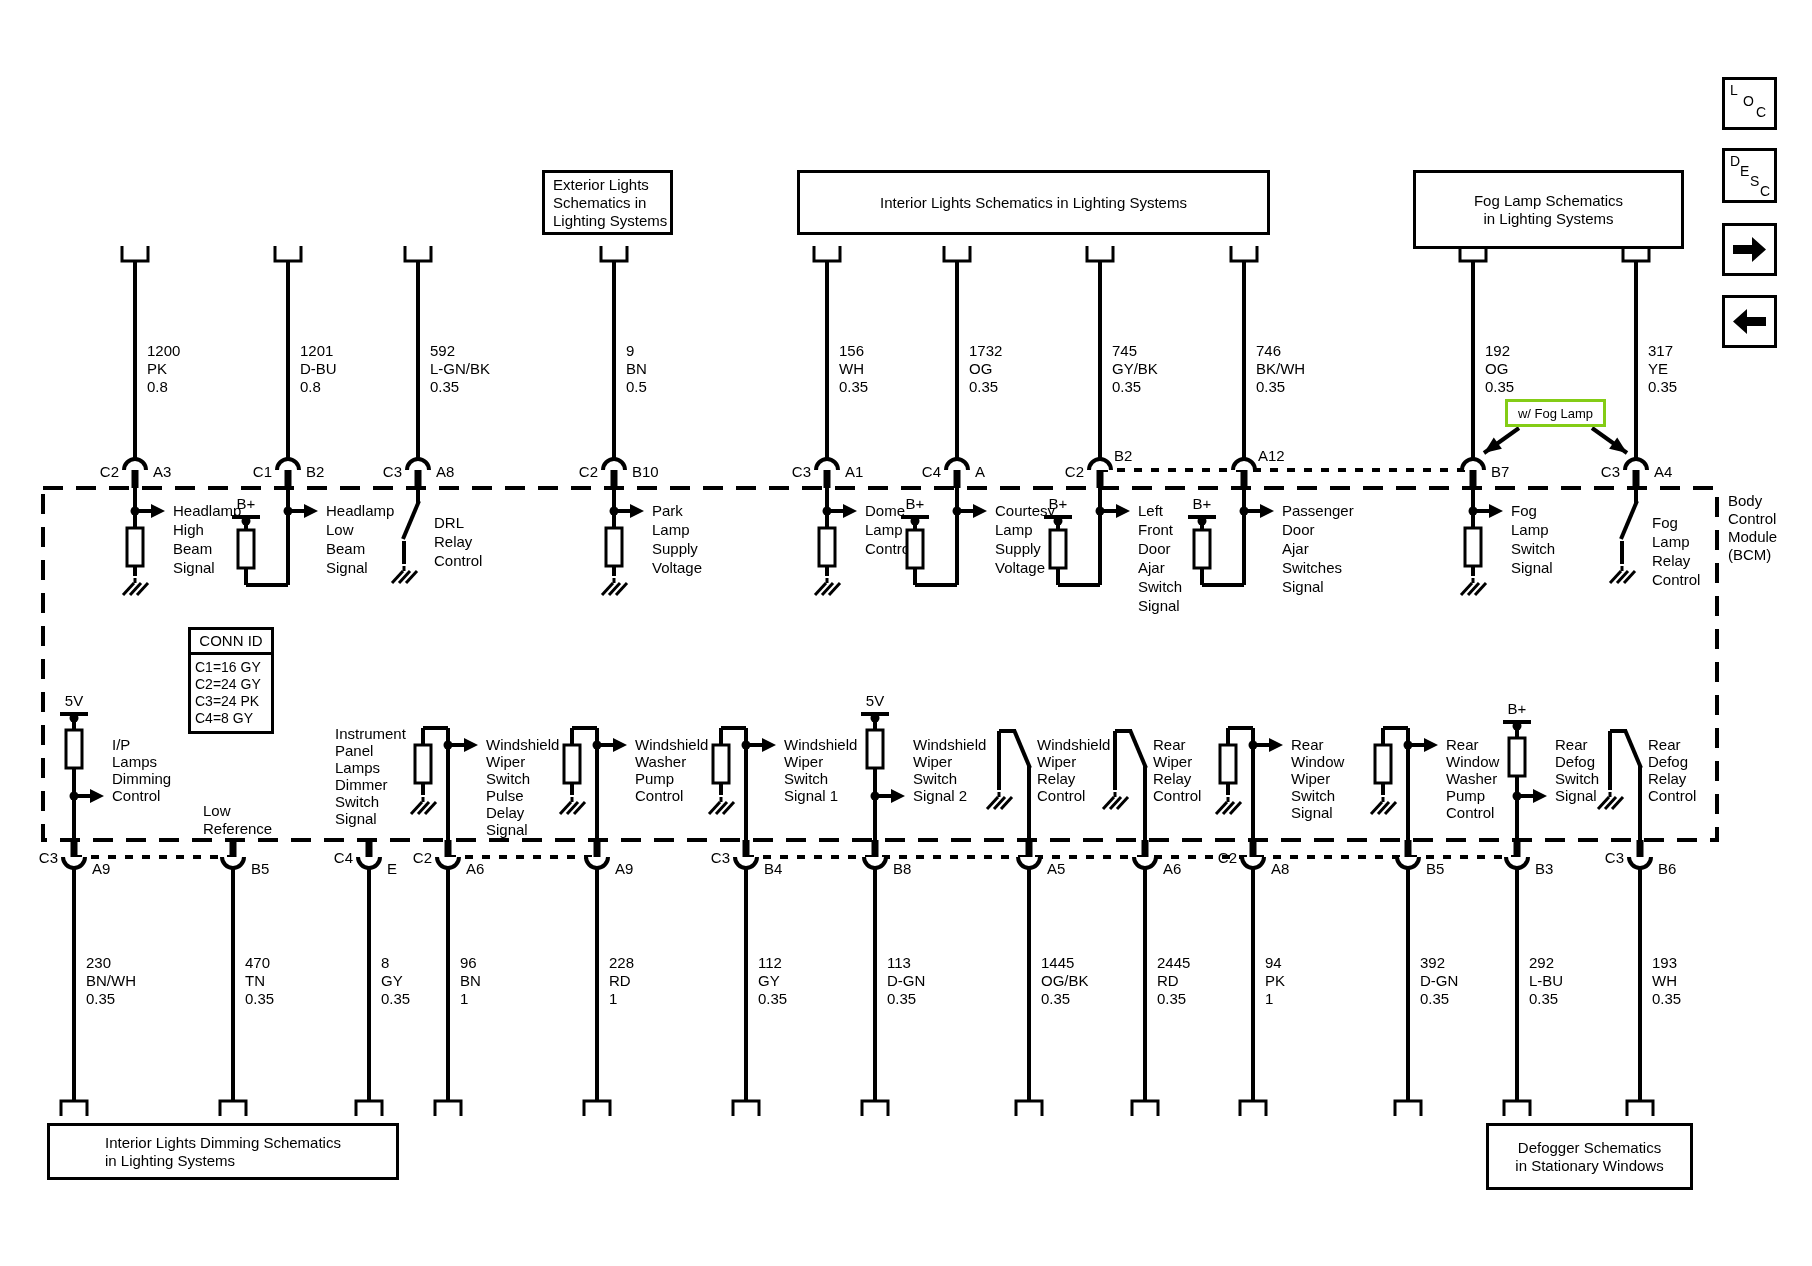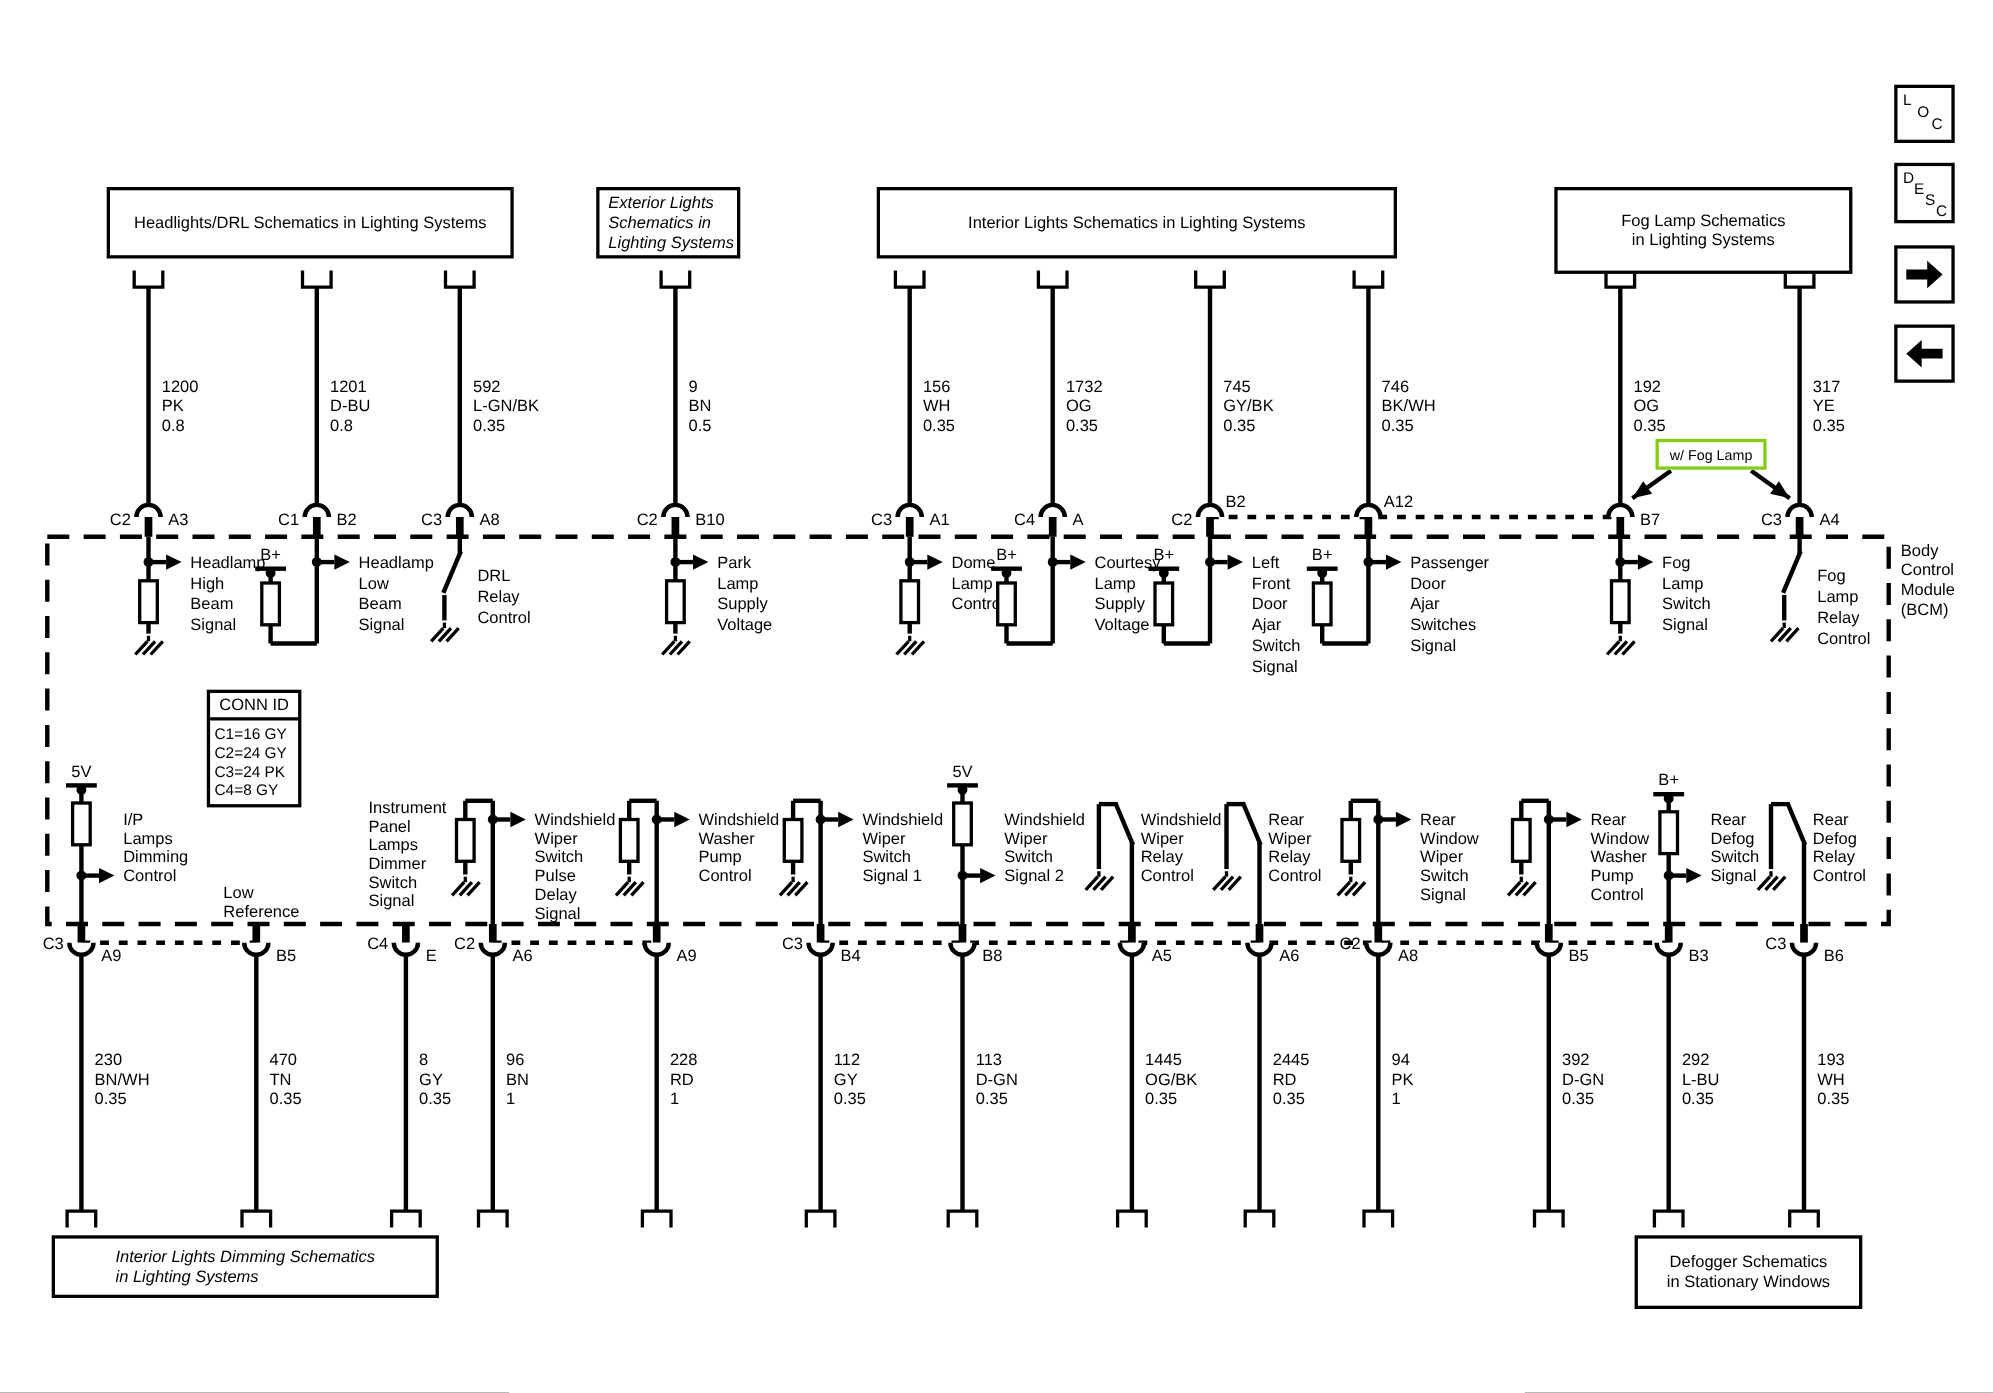--- a/index.html
+++ b/index.html
@@ -2,21 +2,21 @@
 <html><head>
 <meta charset="utf-8">
 <style>
   html,body{margin:0;padding:0;background:#888;}
   .stage{position:relative;width:1812px;height:1266px;background:#fff;
          font-family:"Liberation Sans",sans-serif;color:#000;overflow:hidden;}
   svg text{font-family:"Liberation Sans",sans-serif;fill:#000;}
   .box{position:absolute;border:3px solid #000;background:#fff;display:flex;
        align-items:center;justify-content:center;text-align:center;
        font-size:15px;line-height:18px;white-space:pre-line;box-sizing:border-box;}
-  .box.leftal{justify-content:flex-start;text-align:left;font-style:italic;}
+  .box.leftal{justify-content:flex-start;text-align:left;}
   .btn{position:absolute;border:3px solid #000;background:#fff;box-sizing:border-box;}
   .diag{position:absolute;inset:0;}
   .diag span{position:absolute;font-size:14px;line-height:14px;}
   .connid{position:absolute;border:3px solid #000;background:#fff;box-sizing:border-box;}
   .connid .hdr{border-bottom:3px solid #000;text-align:center;font-size:15px;
                padding:2px 0 3px 0;}
   .connid .rows{padding:4px 4px;font-size:14px;line-height:17px;white-space:pre-line;}
   .bcmlabel{position:absolute;font-size:15px;line-height:18px;white-space:pre-line;}
   .fognote{position:absolute;border:3px solid #84cc16;background:#fff;font-size:13px;
            display:flex;align-items:center;justify-content:center;box-sizing:border-box;}
@@ -406,21 +406,20 @@
       <path d="M1629 857A11 11 0 0 0 1651 857" fill="#fff" stroke="#000" stroke-width="4"></path>
       <text text-anchor="end" font-size="15"><tspan x="1624" y="863">C3</tspan></text>
       <text text-anchor="start" font-size="15"><tspan x="1658" y="874">B6</tspan></text>
       <path d="M1519 428L1484 453" fill="none" stroke="#000" stroke-width="4"></path>
       <polygon points="0,0 -17,-7 -17,7" transform="translate(1484,453) rotate(144.46232220802563)" fill="#000"></polygon>
       <path d="M1592 428L1627 453" fill="none" stroke="#000" stroke-width="4"></path>
       <polygon points="0,0 -17,-7 -17,7" transform="translate(1627,453) rotate(35.53767779197438)" fill="#000"></polygon>
     </svg>
 
   
-  <div class="box" style="left:97px;top:170px;width:370px;height:65px">Headlights/DRL Schematics in Lighting Systems</div>
   <div class="box leftal" style="left:542px;top:170px;width:131px;height:65px;padding-left:8px">Exterior Lights
 Schematics in
 Lighting Systems</div>
   <div class="box" style="left:797px;top:170px;width:473px;height:65px">Interior Lights Schematics in Lighting Systems</div>
   <div class="box" style="left:1413px;top:170px;width:271px;height:79px">Fog Lamp Schematics
 in Lighting Systems</div>
 
   
   <div class="box leftal" style="left:47px;top:1123px;width:352px;height:57px;padding-left:55px">Interior Lights Dimming Schematics
 in Lighting Systems</div>

